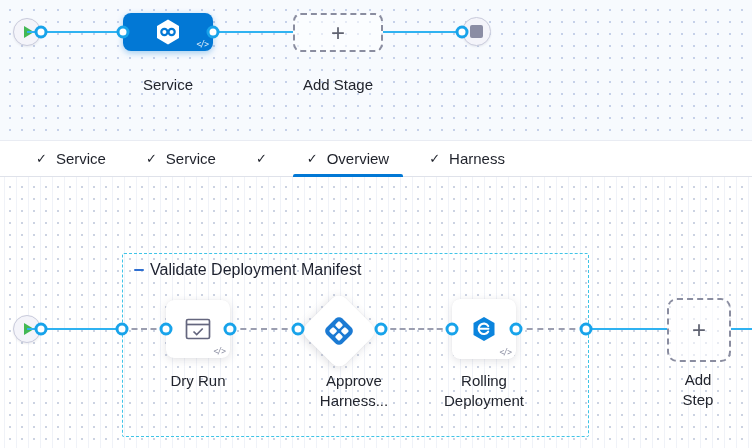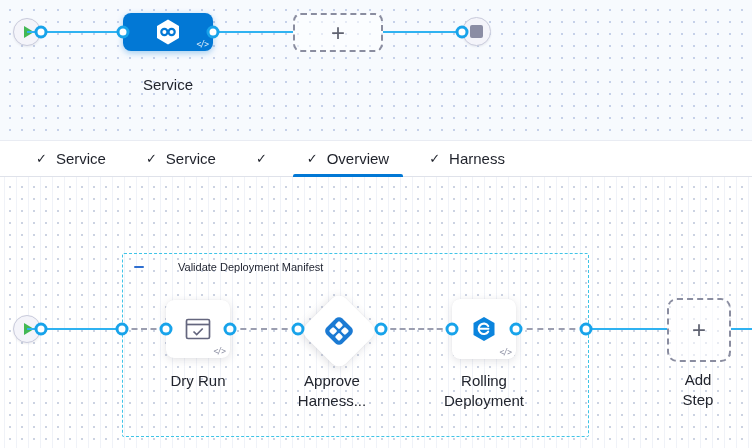--- a/index.html
+++ b/index.html
@@ -105,21 +105,21 @@
 
   
   .step-group {
     position:absolute; left:122px; top:76px; width:467px; height:184px;
     border:1px dashed #3fc4e7; border-radius:2px; z-index:1;
   }
   .group-header {
     position:absolute; left:11px; top:7px; display:flex; align-items:center; gap:6px;
   }
   .collapse-dash { width:10px; height:2.5px; background:#2f6fd0; border-radius:1px; cursor:pointer; }
-  .group-title { font-size:11px; color:#1d212e;padding-left:28px; }
+  .group-title { font-size:16px; color:#1d212e; }
 
   .diamond-node {
     position:absolute; left:311px; top:303px; width:56px; height:56px;
     background:#fff; border-radius:10px; transform:rotate(45deg);
     box-shadow:0 2px 8px rgba(96,97,112,.2), 0 0 1px rgba(40,41,61,.08);
     display:flex; align-items:center; justify-content:center; z-index:4; cursor:pointer;
   }
   .diamond-node > .icon-unrotate { transform:rotate(-45deg); display:flex; }
 
   .icon-box { display:flex; align-items:center; justify-content:center; }
@@ -156,20 +156,21 @@
     <div class="dashed-add" style="left:293px; top:13px; width:90px; height:39px; border-radius:8px;">
       <span class="plus-glyph">+</span>
     </div>
 
     <div class="port" style="left:462px; top:32px;"></div>
     <div class="terminal-node" style="left:462px; top:17px; width:29px; height:29px;">
       <div class="stop-square"></div>
     </div>
 
     <div class="node-label" style="left:168px; top:75px;">Service</div>
+    <div class="node-label" style="left:338px; top:75px;">Add Stage</div>
   </div>
 
   <div class="tabbar">
     <div class="tab">
       <span class="check">✓</span>
       <span>Service</span>
     </div>
     <div class="tab">
       <span class="check">✓</span>
       <span>Service</span>
@@ -252,19 +253,19 @@
     <div class="port" style="left:452px; top:152px;"></div>
     <div class="port" style="left:516px; top:152px;"></div>
 
     <div class="port" style="left:586px; top:152px;"></div>
 
     <div class="dashed-add" style="left:667px; top:121px; width:64px; height:64px; border-radius:10px;">
       <span class="plus-glyph">+</span>
     </div>
 
     <div class="node-label" style="left:198px; top:194px;">Dry Run</div>
-    <div class="node-label" style="left:332px; top:194px;">Approve
+    <div class="node-label" style="left:354px; top:194px;">Approve
 Harness...</div>
     <div class="node-label" style="left:698px; top:193px;">Add Step</div>
     <div class="node-label" style="left:484px; top:194px;">Rolling
 Deployment</div>
   </div>
 </div>
 
 </body></html>

